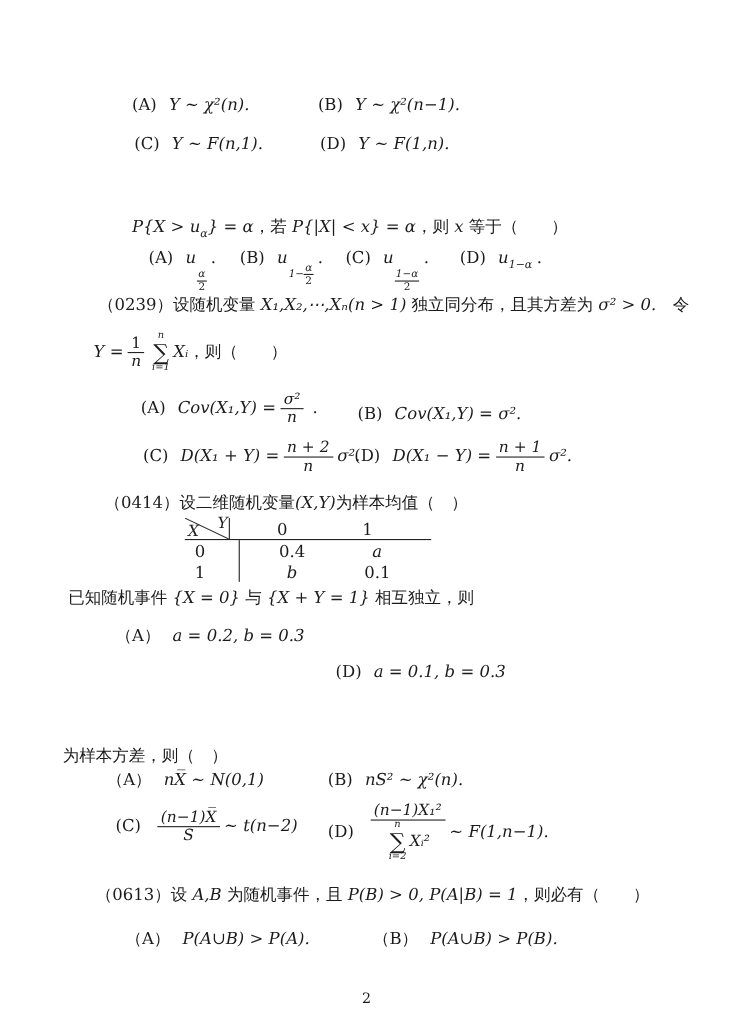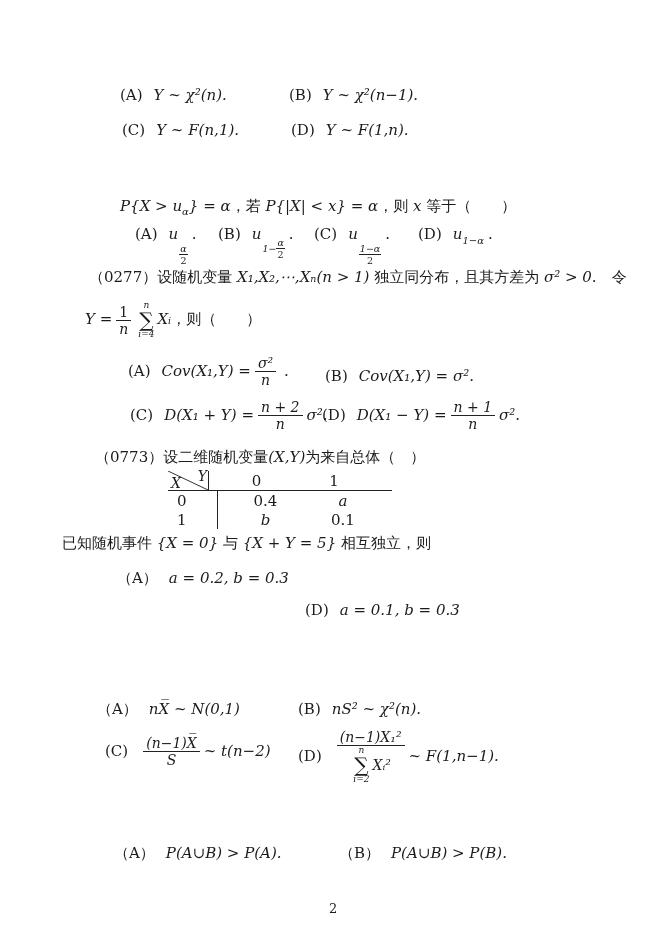--- a/index.html
+++ b/index.html
@@ -88,30 +88,30 @@
           <span class="sfn">1−α</span>
           <span class="sfd">2</span>
         </span>
       </span><span class="dot">.</span>
   </div>
   <div class="line" style="left:418px;top:225px">
     <span class="olabel">(D)</span><span class="m">u</span><span class="dsub">1−α</span><span class="dot">.</span>
   </div>
 
   <div class="line" style="left:89px;top:268px">
-    <span class="cn">（0277）设随机变量 </span><span class="m">X₁,X₂,⋯,Xₙ(n &gt; 1)</span><span class="cn"> 独立同分布，且其方差为 </span><span class="m">σ² &gt; 0.</span><span class="cn">　令</span>
+    <span class="cn">（0239）设随机变量 </span><span class="m">X₁,X₂,⋯,Xₙ(n &gt; 1)</span><span class="cn"> 独立同分布，且其方差为 </span><span class="m">σ² &gt; 0.</span><span class="cn">　令</span>
   </div>
   <div class="line" style="left:85px;top:301px">
     <span class="m">Y =</span><span class="frac">
         <span class="fn">1</span>
         <span class="fd m">n</span>
       </span><span class="sum">
         <span class="st">n</span>
         <span class="ss">∑</span>
-        <span class="sb">i=4</span>
+        <span class="sb">i=1</span>
       </span><span class="m">Xᵢ</span><span class="cn">，则（　　）</span>
   </div>
   <div class="line" style="left:128px;top:355px">
     <span class="olabel">(A)</span><span class="m">Cov(X₁,Y) =</span><span class="frac">
         <span class="fn m">σ²</span>
         <span class="fd m">n</span>
       </span><span class="dot">.</span>
   </div>
   <div class="line" style="left:325px;top:367px">
     <span class="olabel">(B)</span><span class="m">Cov(X₁,Y) = σ².</span>
@@ -123,21 +123,21 @@
       </span><span class="m">σ².</span>
   </div>
   <div class="line" style="left:322px;top:399px">
     <span class="olabel">(D)</span><span class="m">D(X₁ − Y) =</span><span class="frac">
         <span class="fn m">n + 1</span>
         <span class="fd m">n</span>
       </span><span class="m">σ².</span>
   </div>
 
   <div class="line" style="left:95px;top:448px">
-    <span class="cn">（0773）设二维随机变量</span><span class="m">(X,Y)</span><span class="cn">为来自总体（　）</span>
+    <span class="cn">（0414）设二维随机变量</span><span class="m">(X,Y)</span><span class="cn">为样本均值（　）</span>
   </div>
 
   <div class="ptable">
     <div class="trow thead">
       <div class="cell c0 corner">
         <svg class="diag" viewBox="0 0 40 19" preserveAspectRatio="none">
             <line x1="0" y1="0" x2="40" y2="19" stroke="#333" stroke-width="1"></line>
           </svg>
         <span class="cx m">X</span>
         <span class="cy m">Y</span>
@@ -151,29 +151,32 @@
       <div class="cell c2 m">a</div>
     </div>
     <div class="trow">
       <div class="cell c0">1</div>
       <div class="cell c1 m">b</div>
       <div class="cell c2">0.1</div>
     </div>
   </div>
 
   <div class="line" style="left:62px;top:534px">
-    <span class="cn">已知随机事件 </span><span class="m">{X = 0}</span><span class="cn"> 与 </span><span class="m">{X + Y = 5}</span><span class="cn"> 相互独立，则</span>
-  </div>
-  <div class="line" style="left:117px;top:569px">
+    <span class="cn">已知随机事件 </span><span class="m">{X = 0}</span><span class="cn"> 与 </span><span class="m">{X + Y = 1}</span><span class="cn"> 相互独立，则</span>
+  </div>
+  <div class="line" style="left:105px;top:569px">
     <span class="olabel">（A）</span><span class="m">a = 0.2, b = 0.3</span>
   </div>
   <div class="line" style="left:305px;top:601px">
     <span class="olabel">(D)</span><span class="m">a = 0.1, b = 0.3</span>
   </div>
 
+  <div class="line" style="left:57px;top:678px">
+    <span class="cn">为样本方差，则（　）</span>
+  </div>
   <div class="line" style="left:97px;top:700px">
     <span class="olabel">（A）</span><span class="m">nX̅ ~ N(0,1)</span>
   </div>
   <div class="line" style="left:298px;top:700px">
     <span class="olabel">(B)</span><span class="m">nS² ~ χ²(n).</span>
   </div>
   <div class="line" style="left:105px;top:735px">
     <span class="olabel">(C)</span><span class="frac">
         <span class="fn m">(n−1)X̅</span>
         <span class="fd m">S</span>
@@ -186,20 +189,23 @@
           <span class="sum">
             <span class="st">n</span>
             <span class="ss">∑</span>
             <span class="sb">i=2</span>
           </span>
           <span class="m">Xᵢ²</span>
         </span>
       </span><span class="m">~ F(1,n−1).</span>
   </div>
 
+  <div class="line" style="left:87px;top:804px">
+    <span class="cn">（0613）设 </span><span class="m">A,B</span><span class="cn"> 为随机事件，且 </span><span class="m">P(B) &gt; 0, P(A|B) = 1</span><span class="cn">，则必有（　　）</span>
+  </div>
   <div class="line" style="left:339px;top:844px">
     <span class="olabel">（B）</span><span class="m">P(A∪B) &gt; P(B).</span>
   </div>
   <div class="line" style="left:114px;top:844px">
     <span class="olabel">（A）</span><span class="m">P(A∪B) &gt; P(A).</span>
   </div>
 
   <div class="pagenum">2</div>
 </div>
 

